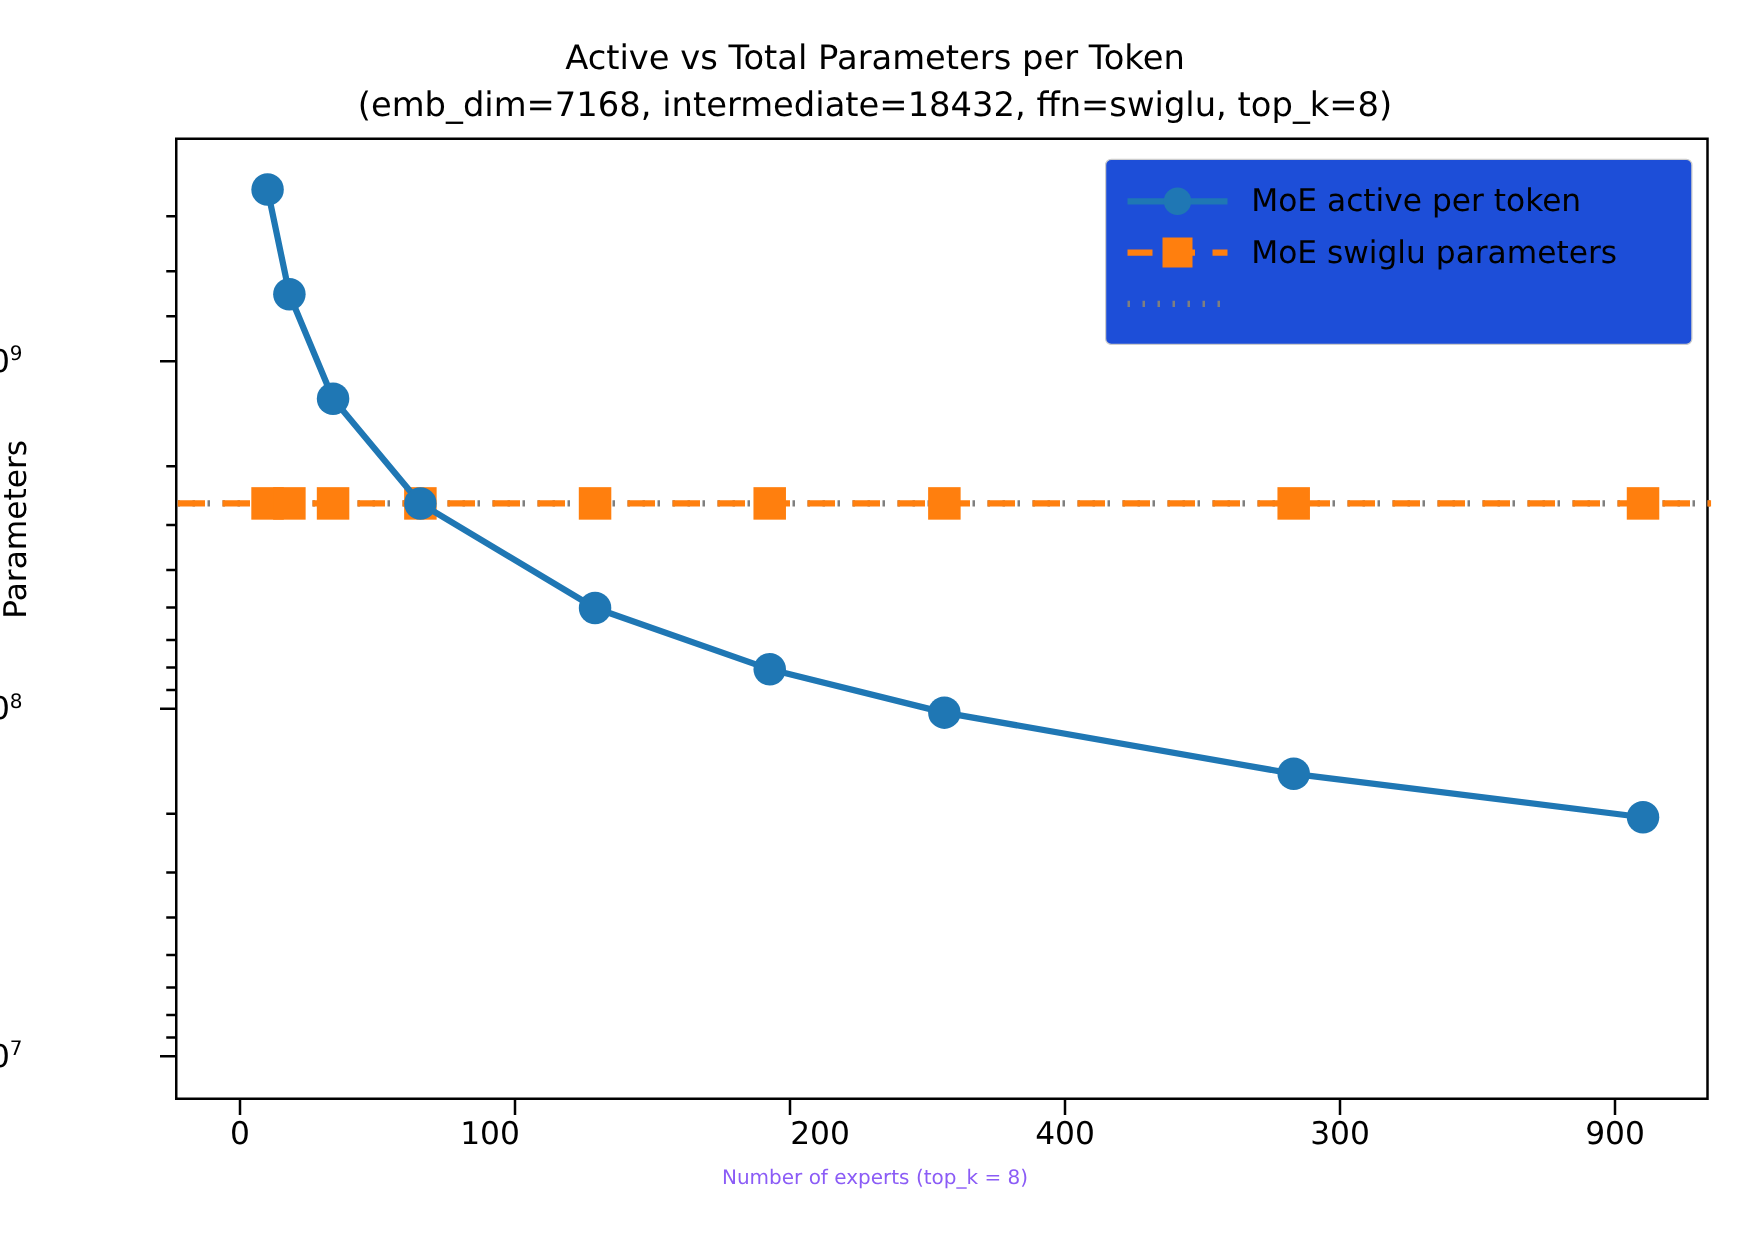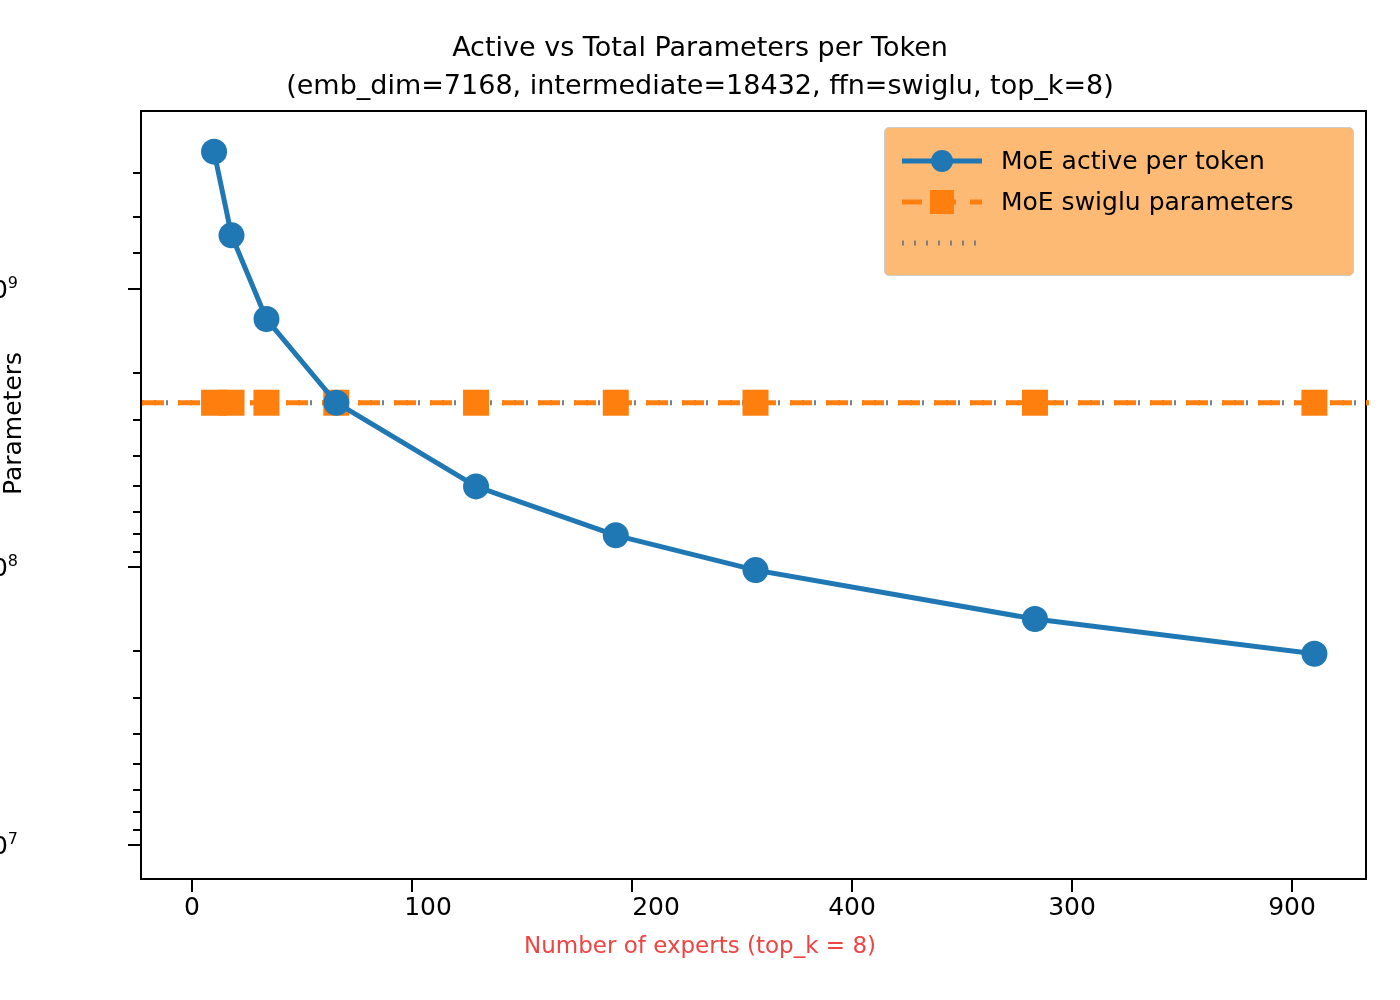--- a/index.html
+++ b/index.html
@@ -77,29 +77,29 @@
     transform: rotate(-90deg);
     transform-origin: left top;
     white-space: nowrap;
   }
   #xlabel {
     position: absolute;
     left: 0;
     top: 932px;
     width: 1400px;
     text-align: center;
-    font-size: 23px;
-    color: #ef4444;
+    font-size: 16px;
+    color: #8b5cf6;
   }
   #legend {
     position: absolute;
     left: 884px;
     top: 127px;
     width: 470px;
-    background: #fdba74;
+    background: #1d4ed8;
     border: 1px solid #cccccc;
     border-radius: 5px;
     box-sizing: border-box;
     padding: 12px 16px 12px 14px;
   }
   .legend-row {
     display: flex;
     align-items: center;
     height: 41px;
   }
@@ -129,21 +129,21 @@
 <span>(emb_dim=7168, intermediate=18432, ffn=swiglu, top_k=8)</span></div>
 
   <div id="ylabel">Parameters</div>
   <div id="xlabel">Number of experts (top_k = 8)</div>
 
   <div class="ytick-label" style="top:289px;"><span>10</span><sup>9</sup></div>
   <div class="ytick-label" style="top:567px;"><span>10</span><sup>8</sup></div>
   <div class="ytick-label" style="top:845px;"><span>10</span><sup>7</sup></div>
 
   <div class="xtick-label" style="left:192px;">0</div>
-  <div class="xtick-label" style="left:428px;">100</div>
+  <div class="xtick-label" style="left:392px;">100</div>
   <div class="xtick-label" style="left:656px;">200</div>
   <div class="xtick-label" style="left:852px;">400</div>
   <div class="xtick-label" style="left:1072px;">300</div>
   <div class="xtick-label" style="left:1292px;">900</div>
 
   <div class="tick-major-y" style="left:128px; top:288px; width:12px; height:2.2px;"></div>
   <div class="tick-major-y" style="left:128px; top:566px; width:12px; height:2.2px;"></div>
   <div class="tick-major-y" style="left:128px; top:844px; width:12px; height:2.2px;"></div>
 
   <div class="tick-minor-y" style="left:133px; top:172px; width:7px; height:2px;"></div>

